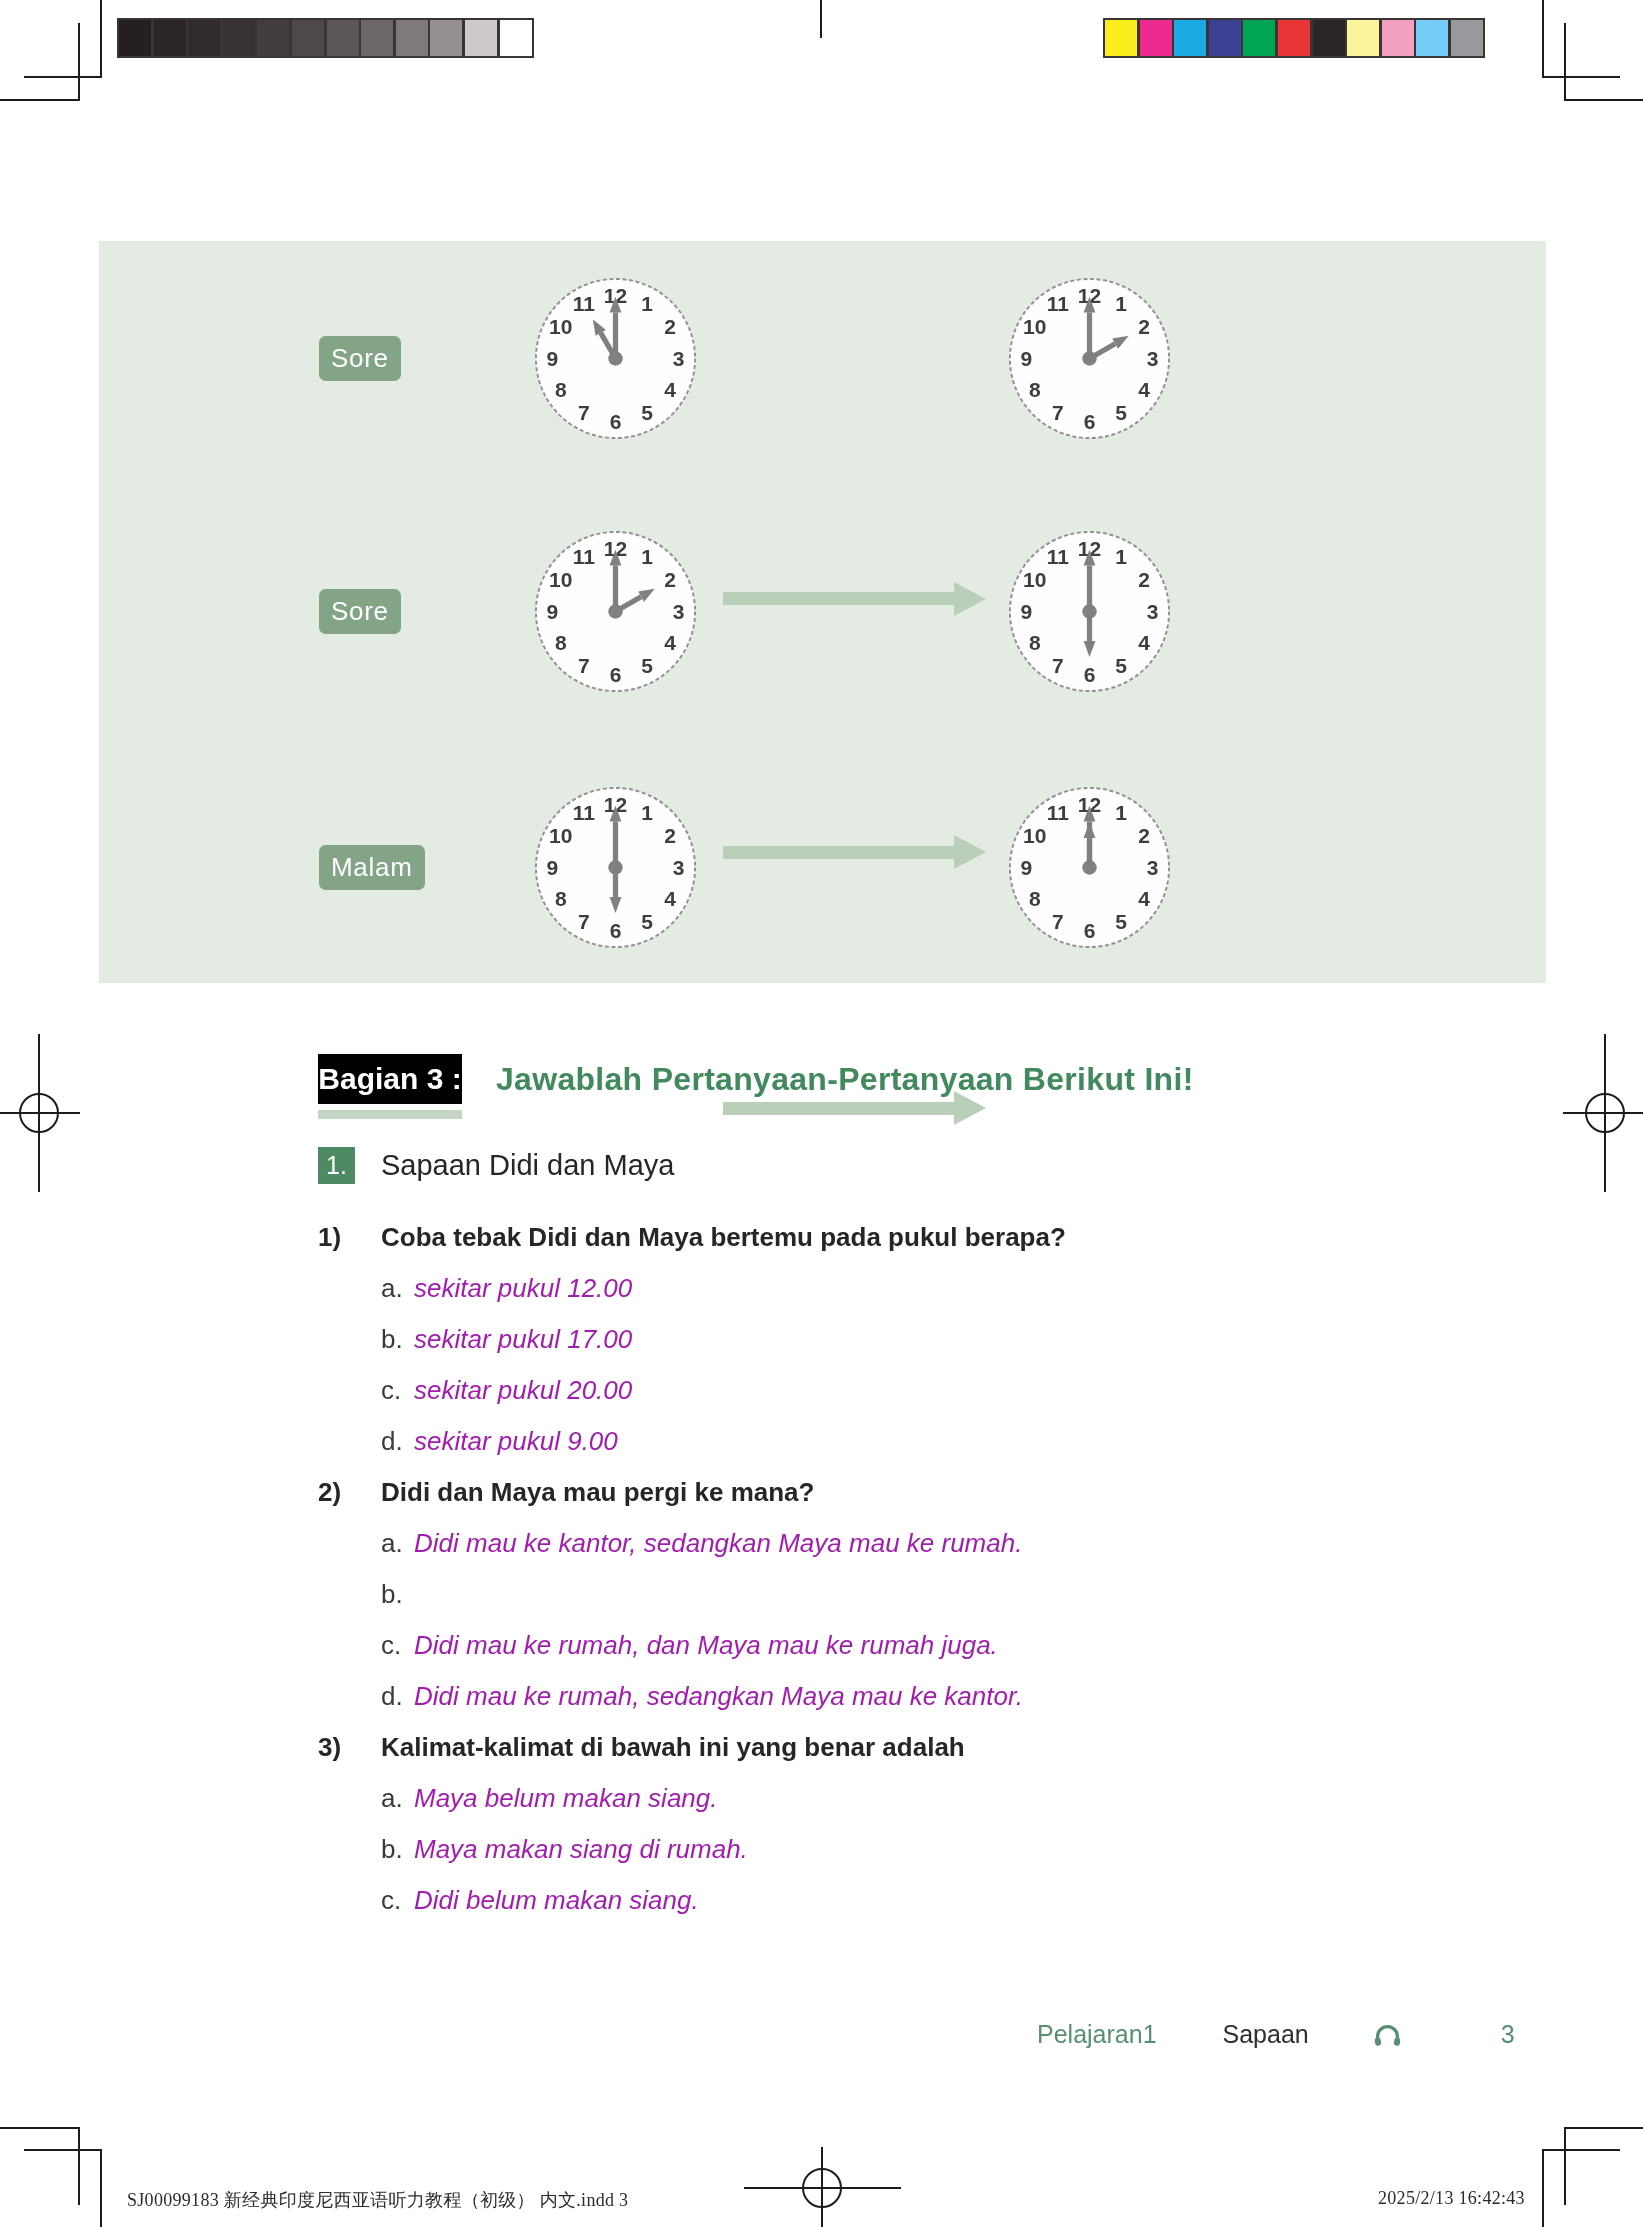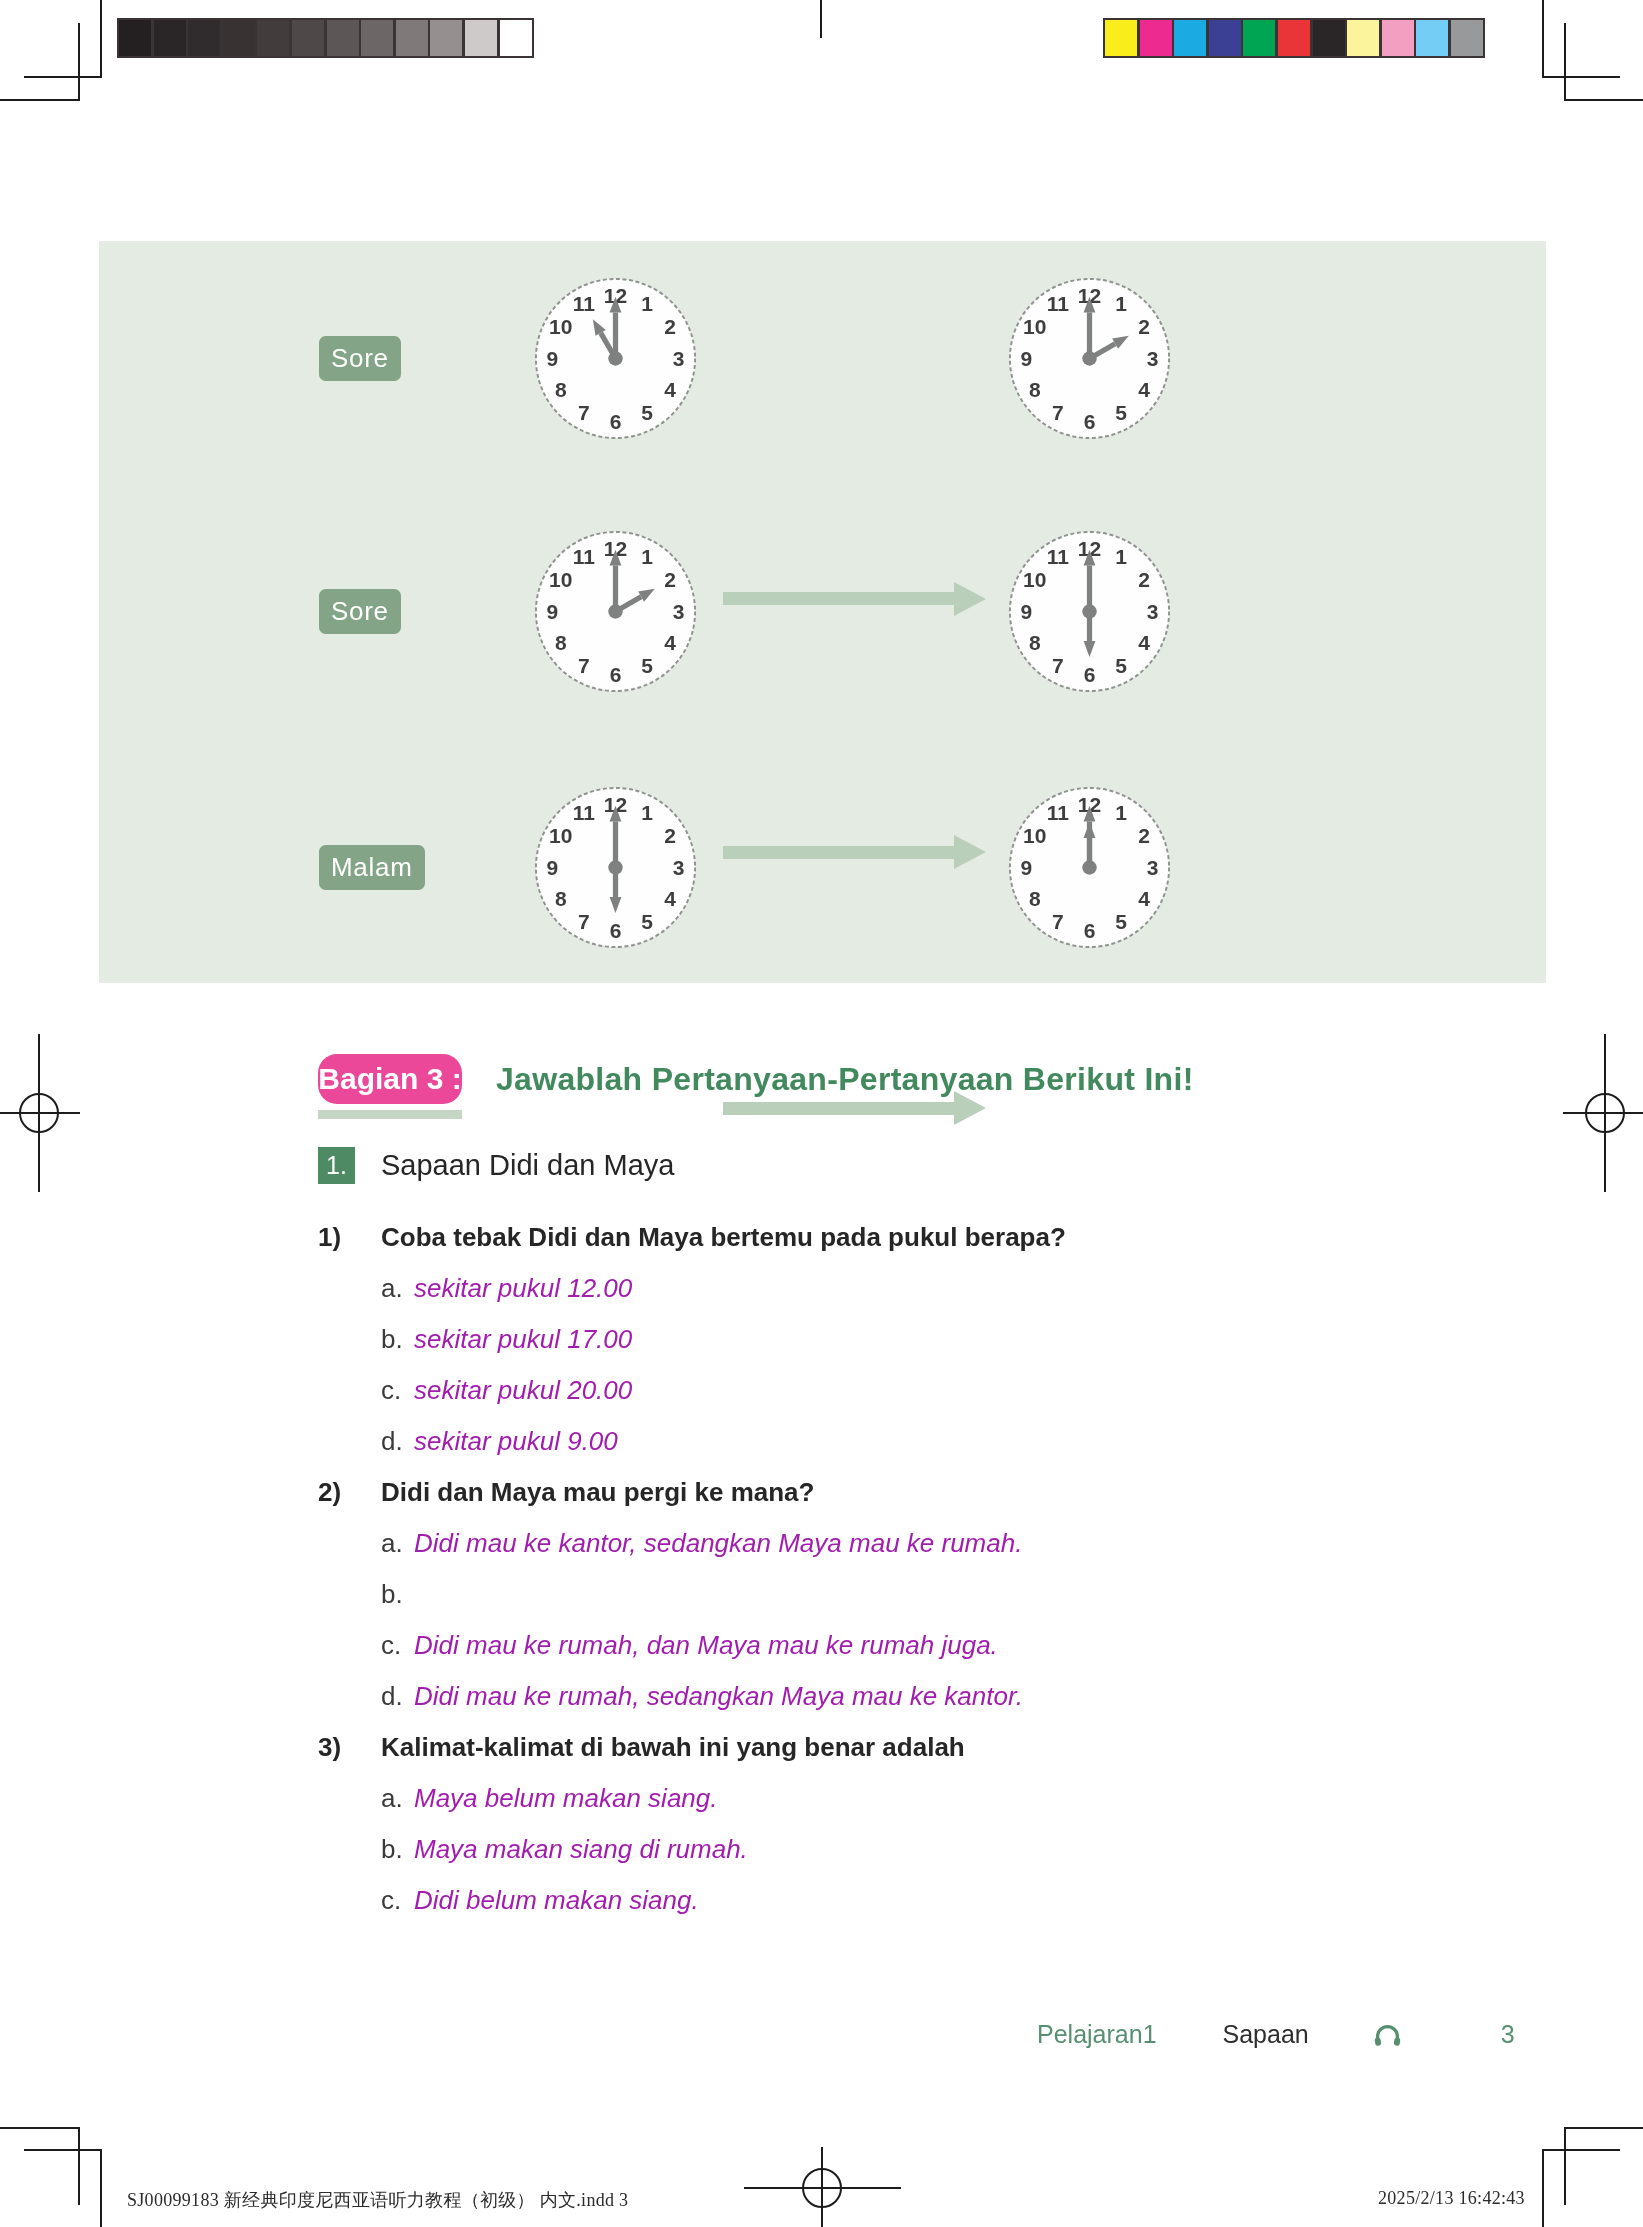--- a/index.html
+++ b/index.html
@@ -244,21 +244,21 @@
           <text x="81.99999999999996" y="57.861561236693916" text-anchor="middle" font-size="32" font-weight="bold" fill="#3e3e3e" font-family="Liberation Sans, sans-serif">11</text>
           <text x="129.99999999999997" y="45" text-anchor="middle" font-size="32" font-weight="bold" fill="#3e3e3e" font-family="Liberation Sans, sans-serif">12</text>
           <line x1="130" y1="130" x2="130" y2="85" stroke="#7f8080" stroke-width="8"></line>
           <polygon points="130,61 139,85 121,85" fill="#7f8080"></polygon>
           <line x1="130" y1="130" x2="130" y2="60" stroke="#7f8080" stroke-width="8"></line>
           <polygon points="130,36 139,60 121,60" fill="#7f8080"></polygon>
           <circle cx="130" cy="130" r="11" fill="#7f8080"></circle>
         </svg></div>
   </div>
 
-  <div class="bagian-box" style="background: #ec4899; border-radius: 19px;">Bagian 3 :</div>
+  <div class="bagian-box" style="background: #000000;">Bagian 3 :</div>
   <div class="bagian-underbar" style="background: rgb(197, 214, 196);"></div>
   <div class="bagian-title" style="color: rgb(66, 137, 94);">Jawablah Pertanyaan-Pertanyaan Berikut Ini!</div>
   <div class="ex-badge" style="background: rgb(78, 138, 99);">1.</div>
   <div class="ex-title">Sapaan Didi dan Maya</div>
 
   <div class="questions" id="questions">
       <div class="q-line">
         <span class="q-num">1)</span>
         <span class="q-text">Coba tebak Didi dan Maya bertemu pada pukul berapa?</span>
       </div>

